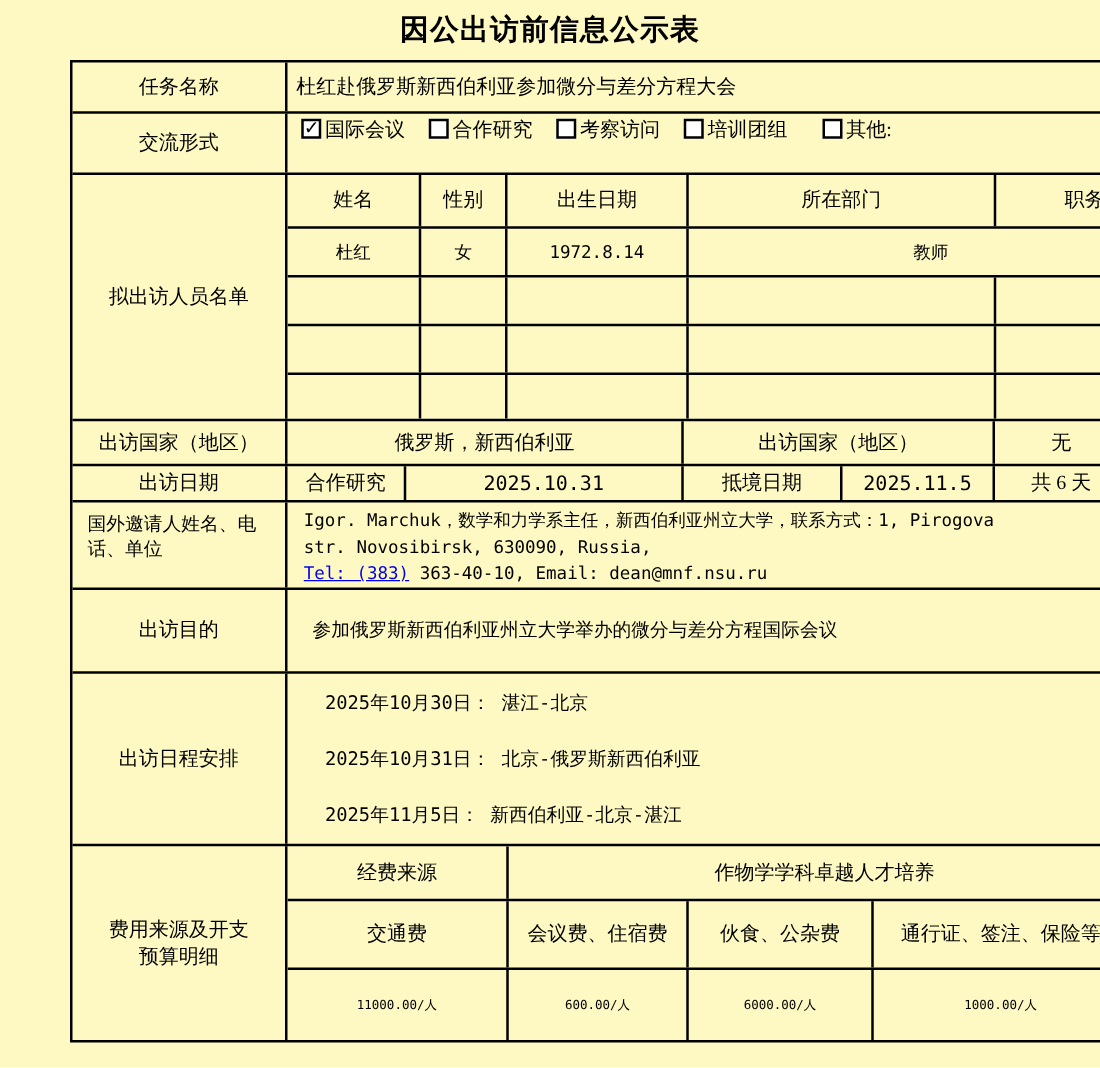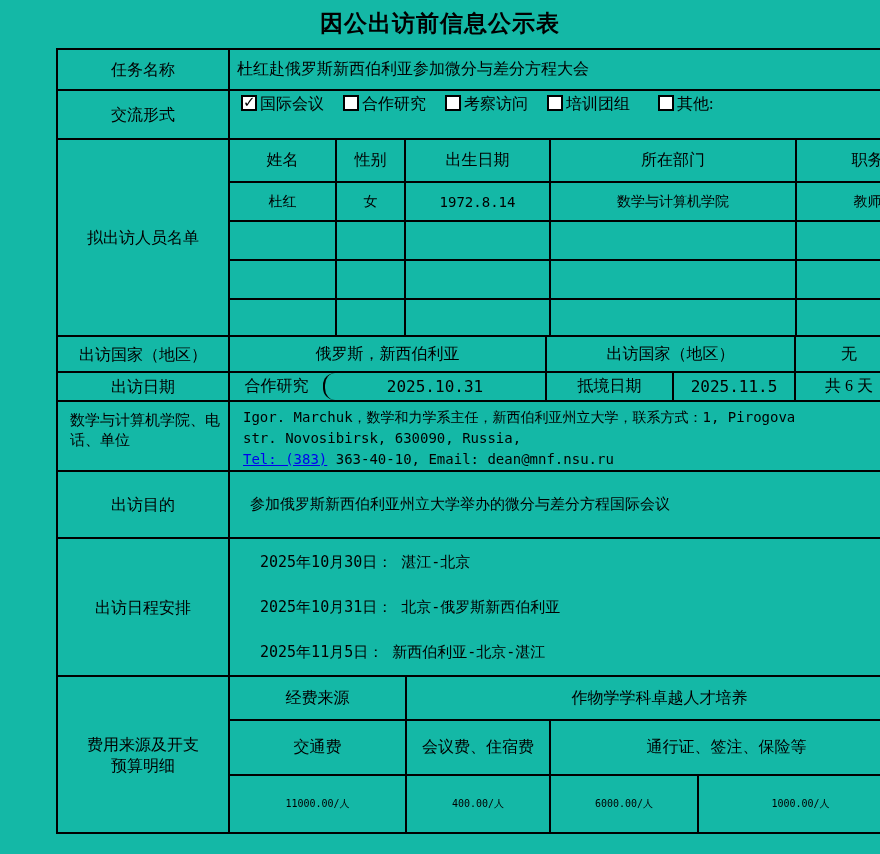--- a/index.html
+++ b/index.html
@@ -1,19 +1,19 @@
 <!DOCTYPE html>
 <html><head>
 <meta charset="utf-8">
 <style>
   html,body{margin:0;padding:0;background:#fff;}
   .page{
     position:relative;
     width:880px;height:854px;
-    background:#14b8a6;
+    background:#fef9c3;
     font-family:"Liberation Serif","DejaVu Serif",serif;
     color:#000;
     overflow:hidden;
   }
   .doc-title{
     position:absolute;top:8px;left:0;width:100%;
     text-align:center;
     font-size:23px;font-weight:bold;letter-spacing:1px;
   }
   .form{
@@ -73,21 +73,21 @@
          display:flex;align-items:center;justify-content:center;text-align:center;}
   .ncell:first-child{border-left:none;}
   .p-head{height:41px;flex:0 0 41px;font-size:16px;}
   .p-row{height:39px;flex:0 0 39px;font-size:14px;}
   .p-row-last{flex:1;font-size:14px;}
   .pc1{flex:0 0 105px;} .pc2{flex:0 0 69px;} .pc3{flex:0 0 145px;} .pc4{flex:0 0 246px;} .pc5{flex:1;padding-left:36px;}
 
   .dc1{flex:0 0 317px;} .dc2{flex:0 0 249px;} .dc3{flex:1;}
   .dest-cell{font-size:16px;}
 
-  .tc1{flex:0 0 95px;} .tc2{flex:0 0 222px;border-radius:12px;} .tc3{flex:0 0 127px;} .tc4{flex:0 0 122px;} .tc5{flex:1;}
+  .tc1{flex:0 0 95px;} .tc2{flex:0 0 222px;} .tc3{flex:0 0 127px;} .tc4{flex:0 0 122px;} .tc5{flex:1;}
   .date-cell{font-size:16px;}
 
   .invite-label{align-items:flex-start;justify-content:flex-start;text-align:left;
                 padding:8px 0 0 12px;font-size:15px;line-height:20px;}
   .invite-content{padding:5px 0 0 13px;font-size:14px;line-height:21px;}
   .link{color:#0000EE;text-decoration:underline;}
 
   .purpose-content{font-size:15px;padding-left:20px;}
 
   .schedule-content{padding:2px 0 0 30px;font-size:15px;display:flex;flex-direction:column;justify-content:flex-end;}
@@ -130,21 +130,20 @@
           <div class="ncell pc1">姓名</div>
           <div class="ncell pc2">性别</div>
           <div class="ncell pc3">出生日期</div>
           <div class="ncell pc4">所在部门</div>
           <div class="ncell pc5">职务</div>
         </div>
         <div class="nrow p-row">
           <div class="ncell pc1">杜红</div>
           <div class="ncell pc2">女</div>
           <div class="ncell pc3 mono" style="font-size:14px">1972.8.14</div>
-          <div class="ncell pc4">数学与计算机学院</div>
           <div class="ncell pc5">教师</div>
         </div>
         <div class="nrow p-row">
           <div class="ncell pc1"></div>
           <div class="ncell pc2"></div>
           <div class="ncell pc3"></div>
           <div class="ncell pc4"></div>
           <div class="ncell pc5"></div>
         </div>
         <div class="nrow p-row">
@@ -174,21 +173,21 @@
     <div class="row r-dates">
       <div class="cell label" style="flex-basis:170px">出访日期</div>
       <div class="cell tc1 hcenter date-cell">合作研究</div>
       <div class="cell tc2 hcenter date-cell mono">2025.10.31</div>
       <div class="cell tc3 hcenter date-cell">抵境日期</div>
       <div class="cell tc4 hcenter date-cell mono">2025.11.5</div>
       <div class="cell tc5 hcenter date-cell">共 6 天</div>
     </div>
 
     <div class="row r-invite">
-      <div class="cell label invite-label">数学与计算机学院、电
+      <div class="cell label invite-label">国外邀请人姓名、电
 话、单位</div>
       <div class="cell content invite-content mono">
         <div>Igor. Marchuk，数学和力学系主任，新西伯利亚州立大学，联系方式：1, Pirogova</div>
         <div>str. Novosibirsk, 630090, Russia,</div>
         <div><span class="link">Tel: (383)</span><span> 363-40-10,  Email: dean@mnf.nsu.ru</span></div>
       </div>
     </div>
 
     <div class="row r-purpose">
       <div class="cell label">出访目的</div>
@@ -208,25 +207,26 @@
       <div class="cell label">费用来源及开支
 预算明细</div>
       <div class="cell content nested">
         <div class="nrow b-head1">
           <div class="ncell bc1">经费来源</div>
           <div class="ncell bwide">作物学学科卓越人才培养</div>
         </div>
         <div class="nrow b-head2">
           <div class="ncell bc1">交通费</div>
           <div class="ncell bc2">会议费、住宿费</div>
+          <div class="ncell bc3">伙食、公杂费</div>
           <div class="ncell bc4">通行证、签注、保险等</div>
         </div>
         <div class="nrow b-vals">
           <div class="ncell bc1 mono">11000.00/人</div>
-          <div class="ncell bc2 mono">400.00/人</div>
+          <div class="ncell bc2 mono">600.00/人</div>
           <div class="ncell bc3 mono">6000.00/人</div>
           <div class="ncell bc4 mono">1000.00/人</div>
         </div>
       </div>
     </div>
 
   </div>
 </div>
 
 </body></html>

